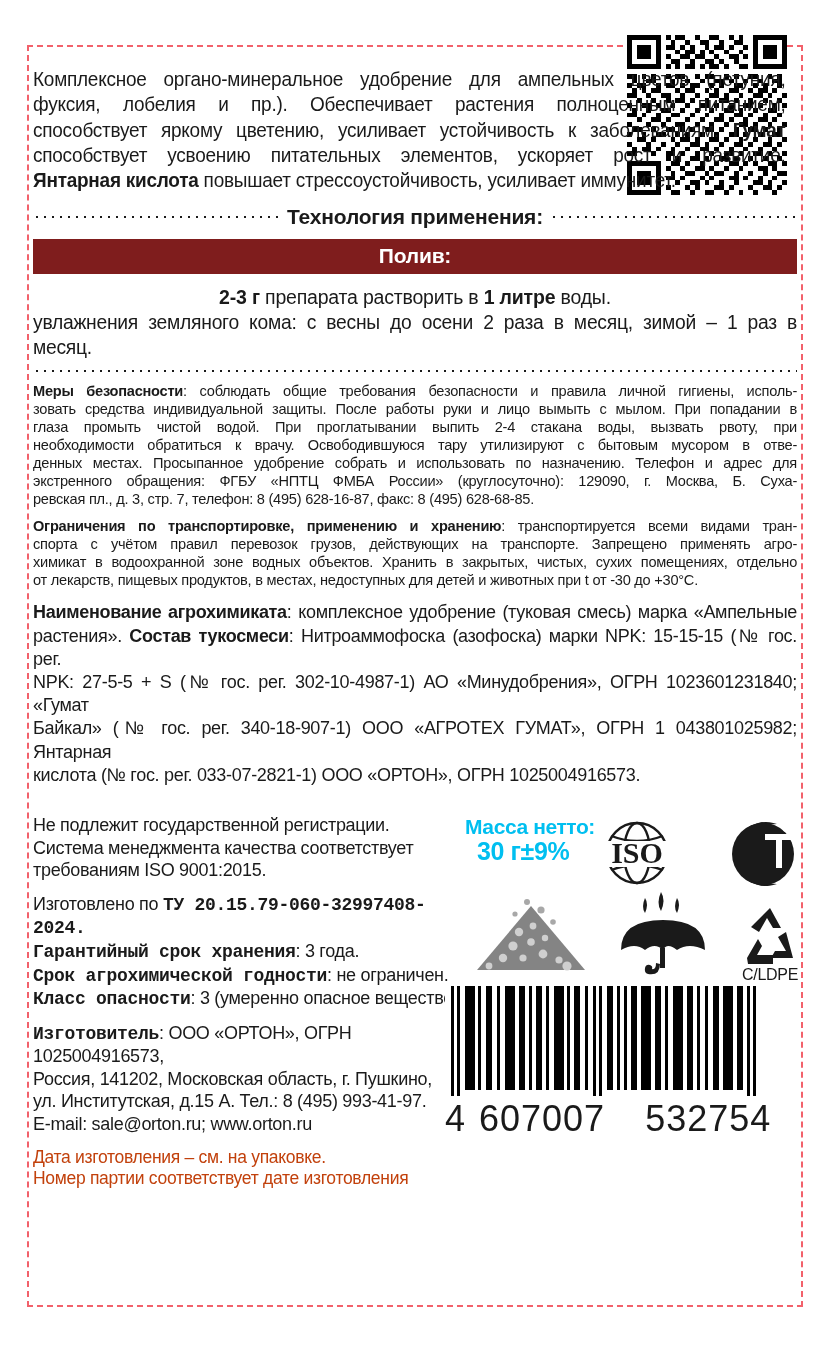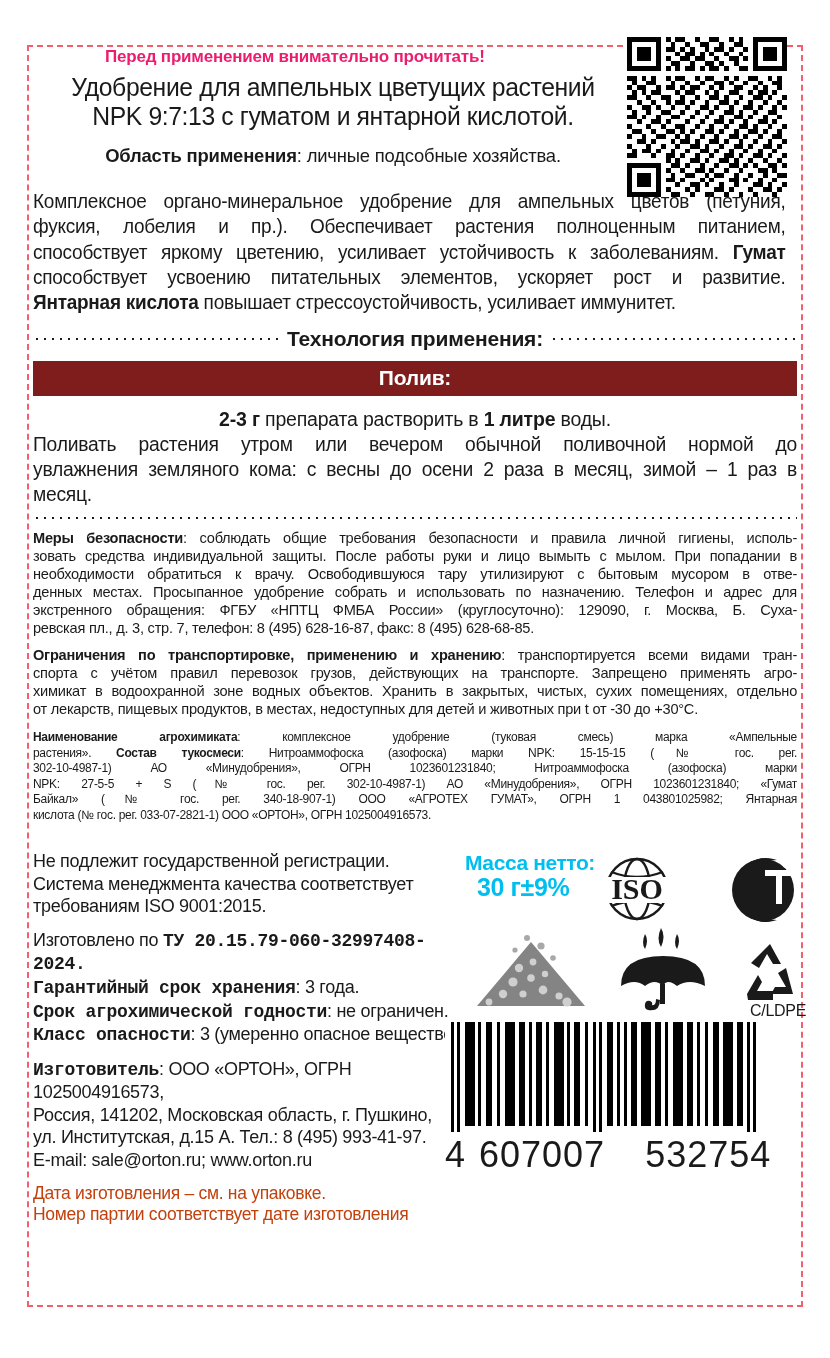--- a/index.html
+++ b/index.html
@@ -80,21 +80,21 @@
     background-size:8px 4px;background-repeat:repeat-x;background-position:0 50%;
   }
   
   .small-p{
     font-size:14.6px;line-height:1.235;letter-spacing:-0.25px;
     text-align:justify;text-align-last:justify;margin-top:9px;
   }
   .small-p .lastline{text-align-last:left;}
   .small-p b{font-weight:bold;}
   .mid-p{
-    font-size:12px;line-height:1.29;letter-spacing:-0.3px;
+    font-size:18px;line-height:1.29;letter-spacing:-0.3px;
     text-align:justify;text-align-last:justify;margin-top:12px;
   }
   .mid-p .lastline{text-align-last:left;}
   .mid-p b{font-weight:bold;}
   
   .bottom{position:relative;margin-top:14px;height:320px;}
   .bottom-left{width:440px;margin-top:27px;}
   .bl-block{font-size:18px;line-height:1.255;letter-spacing:-0.3px;}
   .bl-block b{font-weight:bold;font-family:Liberation Mono, monospace;}
   .bl-gap{height:11px;}
@@ -106,47 +106,41 @@
     line-height:1.06;letter-spacing:-0.4px;
   }
   .mass .m1{font-size:21px;}
   .mass .m2{font-size:25px;margin-left:12px;}
   .iso{position:absolute;left:122px;top:0px;width:100px;height:78px;}
   .eac{position:absolute;left:250px;top:2px;width:86px;height:76px;}
   .pile{position:absolute;left:4px;top:82px;width:135px;height:78px;}
   .umbrella{position:absolute;left:150px;top:76px;width:96px;height:86px;}
   .recycle{position:absolute;left:266px;top:82px;width:78px;height:90px;}
   .ldpe{
-    position:absolute;left:268px;top:152px;width:90px;text-align:center;
+    position:absolute;left:260px;top:152px;width:90px;text-align:center;
     font-size:16px;font-weight:400;letter-spacing:-0.3px;
   }
   .barcode-wrap{position:absolute;left:-20px;top:172px;width:350px;}
   .barcode{height:110px;width:330px;display:block;}
   .bc-digits{
     display:flex;align-items:baseline;margin-top:2px;width:340px;
     font-size:36px;letter-spacing:1px;font-family:"Liberation Sans",sans-serif;
   }
   .bc-d1{width:34px;}
   .bc-d2{}
   .bc-d3{margin-left:40px;}
 </style>
 </head>
 <body>
 
 <div class="label-frame"></div>
 
 <div class="content">
 
   <div class="head-wrap">
-    <div class="titles">
-      <div class="pre-read">Перед применением внимательно прочитать!</div>
-      <div class="title-line t1">Удобрение для ампельных цветущих растений</div>
-      <div class="title-line">NPK 9:7:13 с гуматом и янтарной кислотой.</div>
-      <div class="scope"><b>Область применения</b><span>: личные подсобные хозяйства.</span></div>
-    </div>
     <svg class="qr" viewBox="0 0 33 33" shape-rendering="crispEdges">
       <rect width="33" height="33" fill="#fff"></rect>
       <g fill="#000">
         <rect x="0" y="0" width="7" height="1"></rect>
           <rect x="0" y="6" width="7" height="1"></rect>
         <rect x="0" y="0" width="1" height="7"></rect>
           <rect x="6" y="0" width="1" height="7"></rect>
         <rect x="2" y="2" width="3" height="3"></rect>
         <rect x="26" y="0" width="7" height="1"></rect>
           <rect x="26" y="6" width="7" height="1"></rect>
@@ -470,47 +464,46 @@
     <div class="dots"></div>
   </div>
 
   <div class="cyan-band">Полив:</div>
 
   <div class="dose">
     <b>2-3 г</b><span> препарата растворить в </span><b>1 литре</b><span> воды.</span>
   </div>
 
   <div class="water-text">
-    <div>Поливать растения утром или вечером обычной поливочной нормой до</div>
     <div>увлажнения земляного кома: с весны до осени 2 раза в месяц, зимой – 1 раз в</div>
     <div class="lastline">месяц.</div>
   </div>
 
   <div class="dot-rule"></div>
 
   <div class="small-p">
     <div><b>Меры безопасности</b><span>: соблюдать общие требования безопасности и правила личной гигиены, исполь-</span></div>
     <div>зовать средства индивидуальной защиты. После работы руки и лицо вымыть с мылом. При попадании в</div>
+    <div>глаза промыть чистой водой. При проглатывании выпить 2-4 стакана воды, вызвать рвоту, при</div>
     <div>необходимости обратиться к врачу. Освободившуюся тару утилизируют с бытовым мусором в отве-</div>
     <div>денных местах. Просыпанное удобрение собрать и использовать по назначению. Телефон и адрес для</div>
     <div>экстренного обращения: ФГБУ «НПТЦ ФМБА России» (круглосуточно): 129090, г. Москва, Б. Суха-</div>
     <div class="lastline">ревская пл., д. 3, стр. 7, телефон:  8 (495) 628-16-87, факс: 8 (495) 628-68-85.</div>
   </div>
 
   <div class="small-p">
     <div><b>Ограничения по транспортировке, применению и хранению</b><span>: транспортируется всеми видами тран-</span></div>
     <div>спорта с учётом правил перевозок грузов, действующих на транспорте. Запрещено применять агро-</div>
     <div>химикат в водоохранной зоне водных объектов. Хранить в закрытых, чистых, сухих помещениях, отдельно</div>
     <div class="lastline">от лекарств, пищевых продуктов, в местах, недоступных для детей и животных при t от -30 до +30°C.</div>
   </div>
 
   <div class="mid-p">
     <div><b>Наименование агрохимиката</b><span>: комплексное удобрение (туковая смесь) марка «Ампельные</span></div>
     <div><span>растения». </span><b>Состав тукосмеси</b><span>: Нитроаммофоска (азофоска) марки NPK: 15-15-15 (№ гос. рег.</span></div>
-    <div>302-10-4987-1) АО «Минудобрения», ОГРН 1023601231840; Нитроаммофоска (азофоска) марки</div>
     <div>NPK: 27-5-5 + S (№ гос. рег. 302-10-4987-1) АО «Минудобрения», ОГРН 1023601231840; «Гумат</div>
     <div>Байкал» (№ гос. рег. 340-18-907-1) ООО «АГРОТЕХ ГУМАТ», ОГРН 1 043801025982; Янтарная</div>
     <div class="lastline">кислота (№ гос. рег. 033-07-2821-1) ООО «ОРТОН», ОГРН 1025004916573.</div>
   </div>
 
   <div class="bottom">
 
     <div class="bottom-left">
       <div class="bl-block">
         <div>Не подлежит государственной регистрации.</div>

